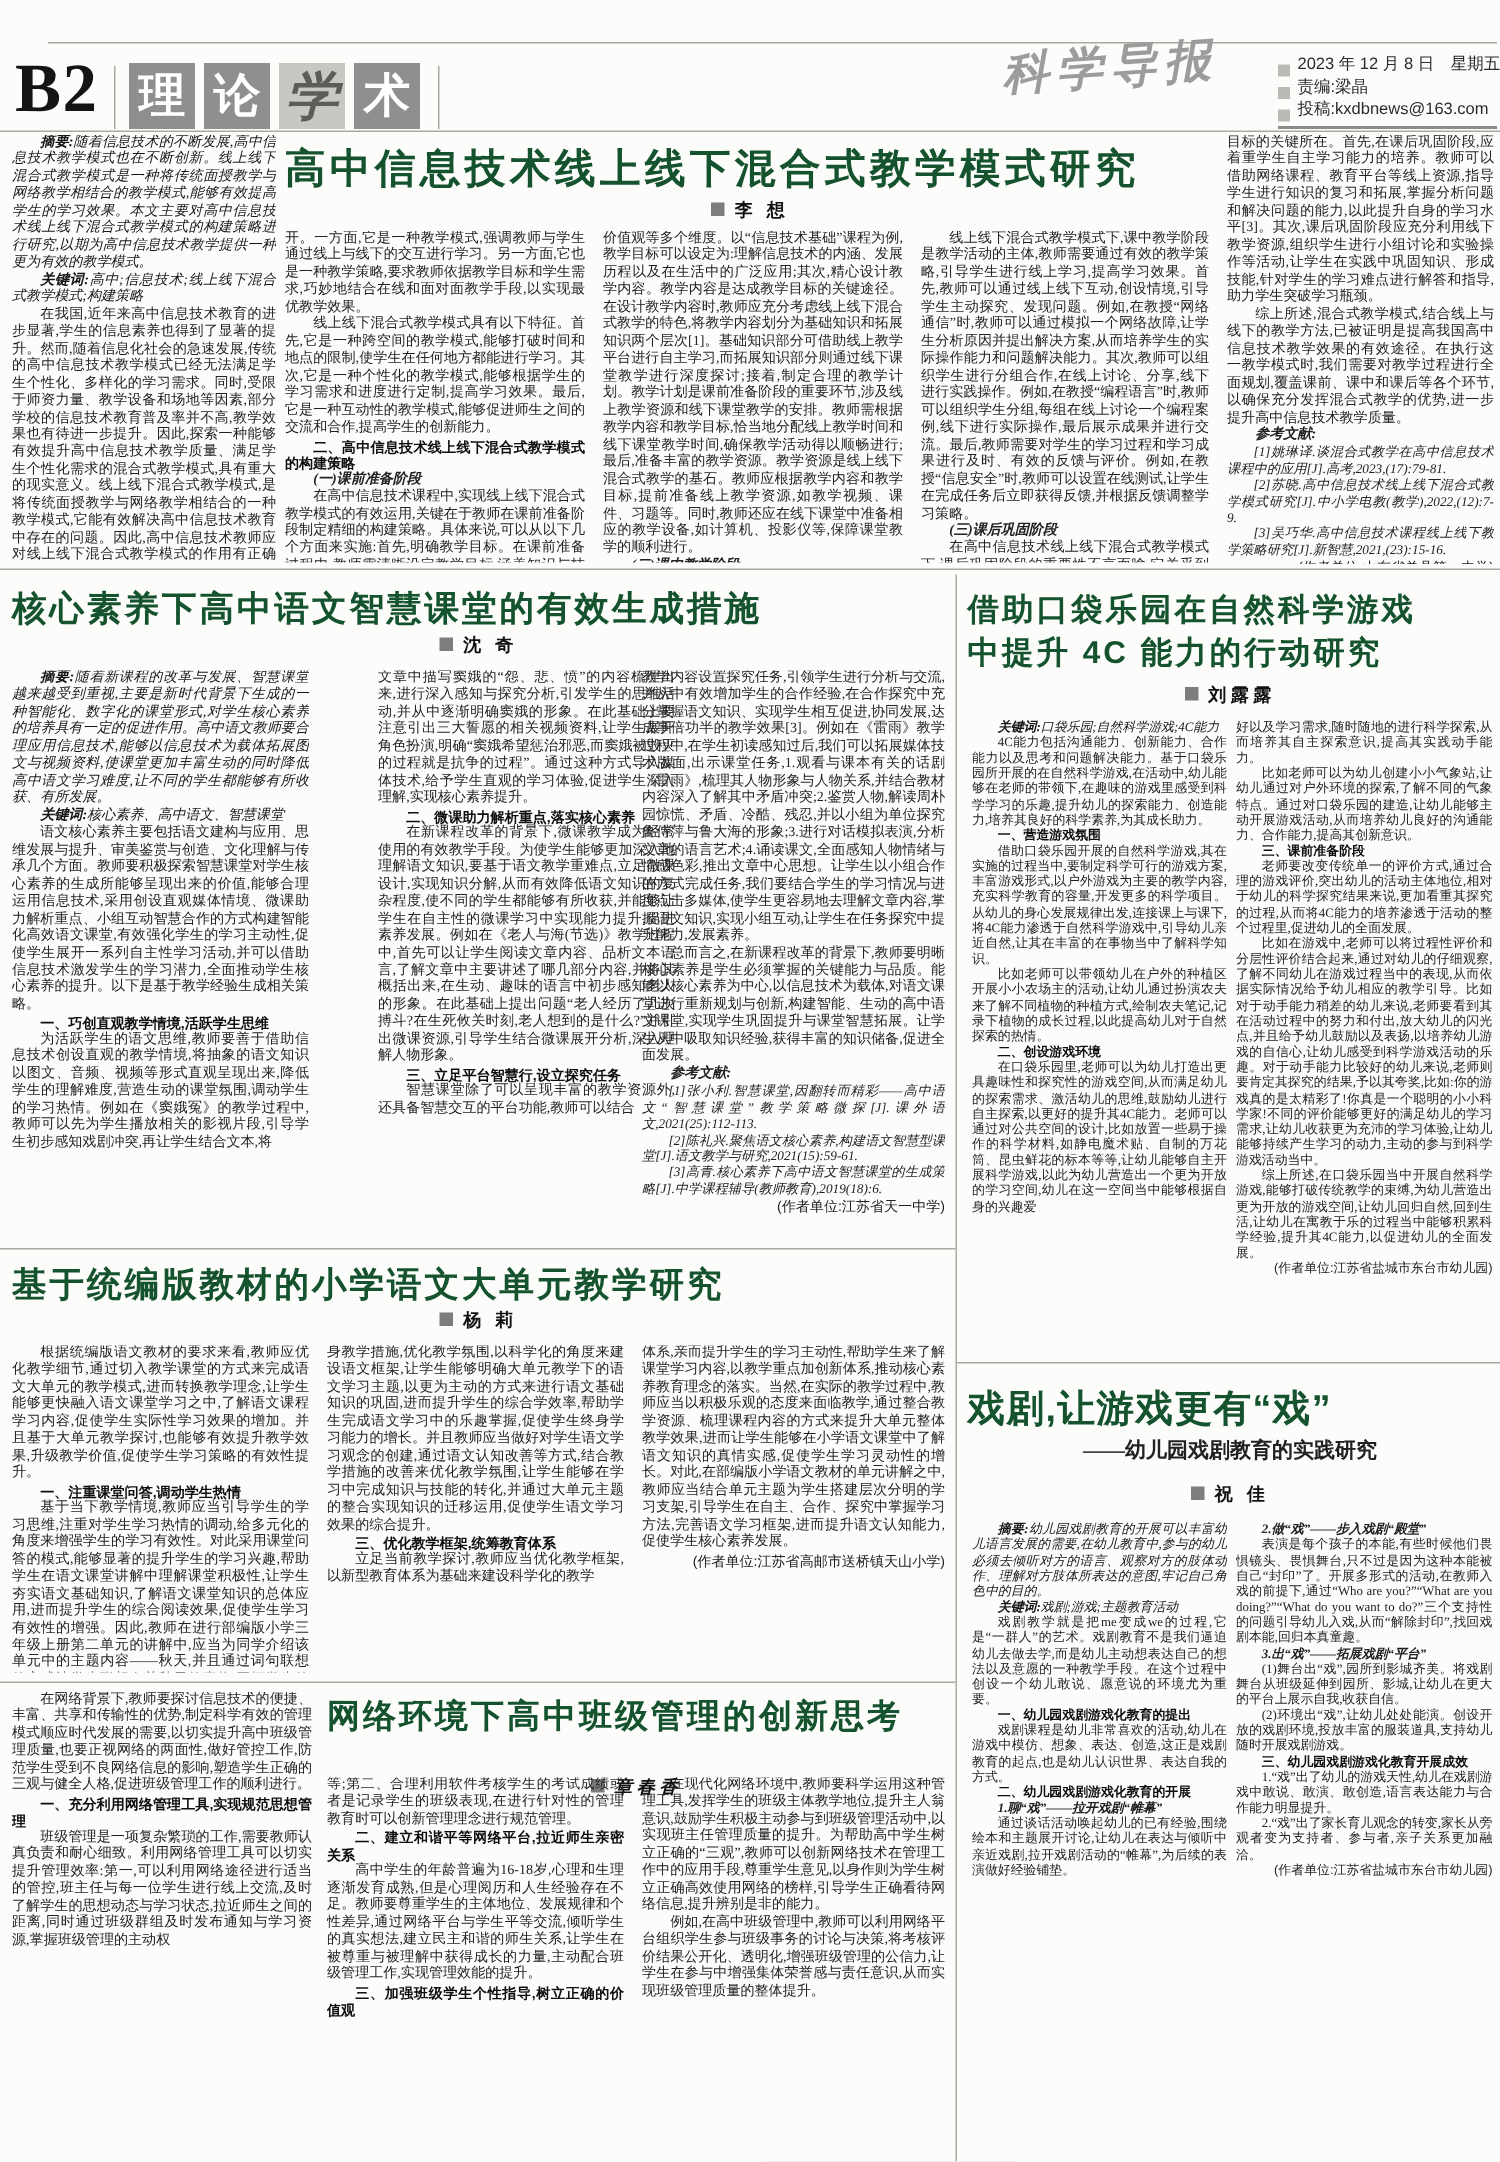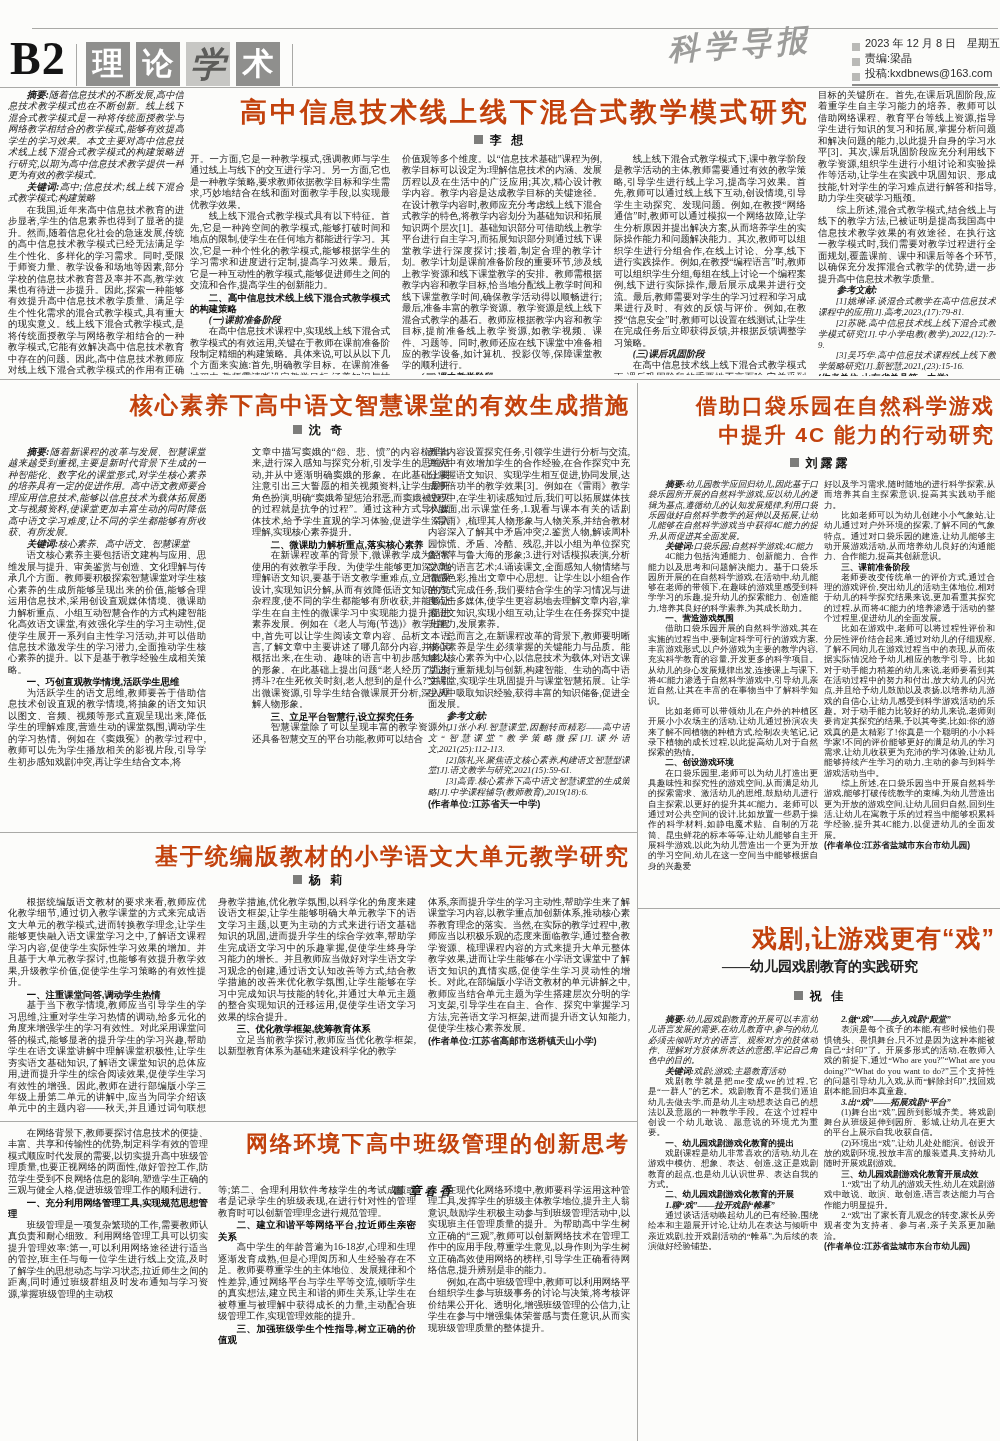--- a/index.html
+++ b/index.html
@@ -12,37 +12,37 @@
   .secbox{width:44px;height:44px;display:flex;align-items:center;justify-content:center;
           font-family:"Liberation Sans",sans-serif;font-weight:900;font-size:31px;}
   .secbox.solid{background:#8f8f8d;color:#ffffff;}
   .secbox.lite{background:#c7c7c4;color:#5c5c5a;font-family:"Liberation Serif",serif;font-style:italic;font-size:35px;}
   .masthead{font-family:"Liberation Serif",serif;font-style:italic;font-weight:700;font-size:31px;
             color:#9c9c9a;letter-spacing:5px;transform:rotate(-4deg);white-space:nowrap;}
   .hinfo{font-family:"Liberation Sans",sans-serif;font-size:11px;color:#2a2a2a;line-height:15px;white-space:nowrap;}
   .hinfo .row{display:flex;align-items:flex-end;}
   .sq{display:inline-block;width:8px;height:8px;background:#b9b9b6;margin-right:5px;flex:0 0 auto;}
   
-  .t{font-family:"Liberation Sans",sans-serif;font-weight:700;color:#c2410c;text-align:right;white-space:nowrap;}
+  .t{font-family:"Liberation Sans",sans-serif;font-weight:700;color:#14532d;text-align:left;white-space:nowrap;}
   .sub-t{font-family:Liberation Serif, serif;font-weight:700;color:#222;text-align:center;}
   .byline{font-family:"Liberation Sans",sans-serif;font-weight:700;font-size:12px;color:#111;
           text-align:center;letter-spacing:3px;}
   .bsq{display:inline-block;width:9px;height:9px;background:#7d7d7b;margin-right:7px;}
   
   .col{position:absolute;overflow:hidden;text-align:justify;color:#222;}
   .col p{margin:0;text-indent:2em;}
   .fs10{font-size:9.4px;line-height:1.22;}
   .fs9{font-size:8.6px;line-height:1.2;}
   .col p.cont{text-indent:0;}
   .col p.kai{font-style:italic;color:#161616;}
   .col p.kai b{font-style:italic;}
   .col p.subhead{font-family:"Liberation Sans",sans-serif;font-weight:700;color:#0e0e0e;font-style:normal;}
   .col p.ksub{font-style:italic;font-weight:700;}
   .col p.ref{font-style:italic;font-size:0.94em;}
-  .col p.unit{font-family:"Liberation Sans",sans-serif;font-weight:700;text-align:left;text-indent:0;font-style:normal;}
+  .col p.unit{font-family:"Liberation Sans",sans-serif;font-weight:400;text-align:right;text-indent:0;font-style:normal;}
 </style>
 </head>
 <body>
 
 <div class="page">
 
   <div class="rule" style="left:32px;top:28px;width:966px;height:1px;"></div>
 
   <div class="abs pageno" style="left:10px;top:32px;text-align:right;">B2</div>
   <div class="rule" style="left:76px;top:44px;width:1px;height:42px;"></div>
@@ -139,21 +139,20 @@
       <p class="ref">[3]高青.核心素养下高中语文智慧课堂的生成策略[J].中学课程辅导(教师教育),2019(18):6.</p>
       <p class="unit">(作者单位:江苏省天一中学)</p>
     </div>
 
   <div class="abs t" style="left:645px;top:392px;width:350px;font-size:21px;letter-spacing:2px;">借助口袋乐园在自然科学游戏</div>
   <div class="abs t" style="left:645px;top:421px;width:350px;font-size:21px;letter-spacing:2px;">中提升 4C 能力的行动研究</div>
   <div class="abs byline" style="left:645px;top:455px;width:350px;">
     <span class="bsq"></span><span>刘露露</span>
   </div>
   <div class="col fs9" style="left:648px;top:479px;width:170px;height:423px;">
-      <p class="kai"><b>摘要:</b>幼儿园教学应回归幼儿,因此基于口袋乐园所开展的自然科学游戏,应以幼儿的逻辑为基点,遵循幼儿的认知发展规律,利用口袋乐园做好自然科学教学的延伸以及拓展,让幼儿能够在自然科学游戏当中获得4C能力的提升,从而促进其全面发展。</p>
       <p class="kai"><b>关键词:</b>口袋乐园;自然科学游戏;4C能力</p>
       <p>4C能力包括沟通能力、创新能力、合作能力以及思考和问题解决能力。基于口袋乐园所开展的在自然科学游戏,在活动中,幼儿能够在老师的带领下,在趣味的游戏里感受到科学学习的乐趣,提升幼儿的探索能力、创造能力,培养其良好的科学素养,为其成长助力。</p>
       <p class="subhead">一、营造游戏氛围</p>
       <p>借助口袋乐园开展的自然科学游戏,其在实施的过程当中,要制定科学可行的游戏方案,丰富游戏形式,以户外游戏为主要的教学内容,充实科学教育的容量,开发更多的科学项目。从幼儿的身心发展规律出发,连接课上与课下,将4C能力渗透于自然科学游戏中,引导幼儿亲近自然,让其在丰富的在事物当中了解科学知识。</p>
       <p>比如老师可以带领幼儿在户外的种植区开展小小农场主的活动,让幼儿通过扮演农夫来了解不同植物的种植方式,绘制农夫笔记,记录下植物的成长过程,以此提高幼儿对于自然探索的热情。</p>
       <p class="subhead">二、创设游戏环境</p>
       <p>在口袋乐园里,老师可以为幼儿打造出更具趣味性和探究性的游戏空间,从而满足幼儿的探索需求、激活幼儿的思维,鼓励幼儿进行自主探索,以更好的提升其4C能力。老师可以通过对公共空间的设计,比如放置一些易于操作的科学材料,如静电魔术贴、自制的万花筒、昆虫鲜花的标本等等,让幼儿能够自主开展科学游戏,以此为幼儿营造出一个更为开放的学习空间,幼儿在这一空间当中能够根据自身的兴趣爱</p>
     </div>
   <div class="col fs9" style="left:824px;top:479px;width:171px;height:423px;">
       <p class="cont">好以及学习需求,随时随地的进行科学探索,从而培养其自主探索意识,提高其实践动手能力。</p>

